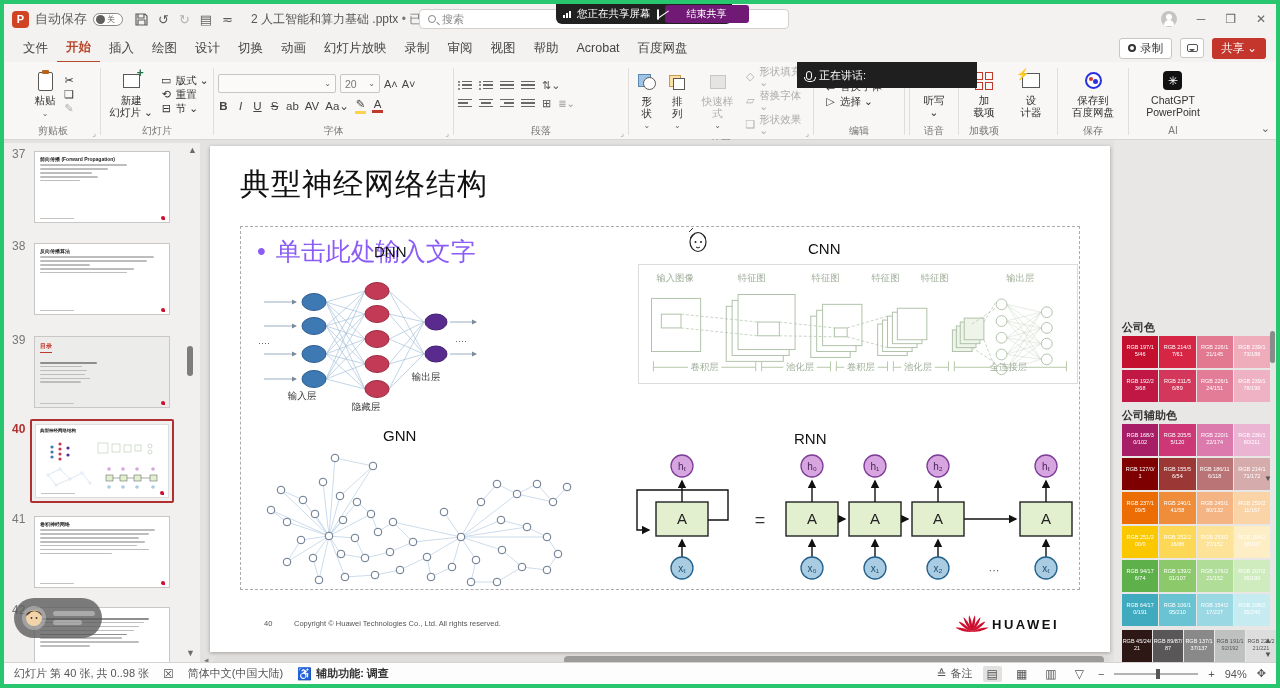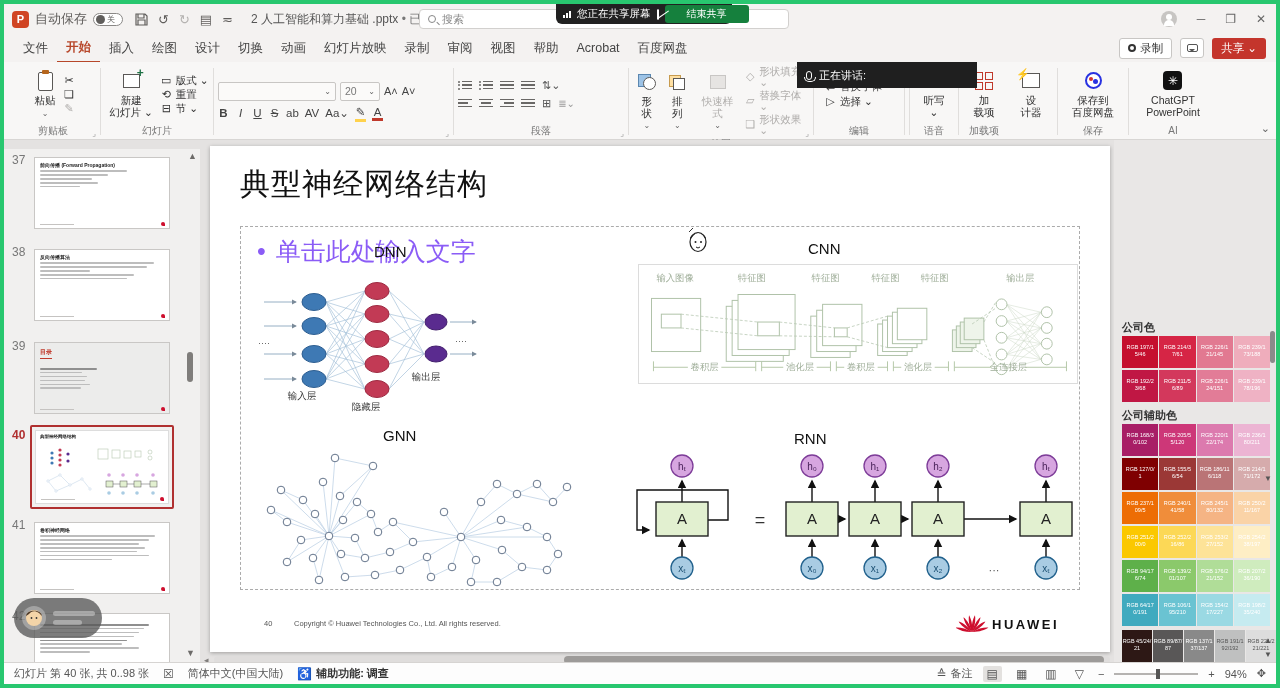--- a/index.html
+++ b/index.html
@@ -28,21 +28,21 @@
   .avatar::after{content:"";position:absolute;left:3px;top:9px;width:10px;height:6px;border-radius:5px 5px 0 0;background:#fff}
 
   
   .share-banner{position:absolute;left:552px;top:0;width:176px;height:20px;background:#212121;border-radius:0 0 6px 6px;display:flex;align-items:center;padding:0 7px;gap:6px;z-index:60}
   .sig{display:flex;align-items:flex-end;gap:1px}
   .sig i{display:block;width:2px;background:#fff}
   .sig i:nth-child(1){height:3px}.sig i:nth-child(2){height:5px}.sig i:nth-child(3){height:7px}
   .share-banner .bt{font-size:10.5px;color:#fff;white-space:nowrap}
   .pen-ic{width:11px;height:11px;border:1px solid #fff;border-radius:2px;position:relative}
   .pen-ic::after{content:"";position:absolute;left:-1px;top:4px;width:13px;height:1.4px;background:#fff;transform:rotate(-35deg)}
-  .end-share{background:#15803d;color:#fff;font-size:10px;border-radius:3px;padding:2px 22px;white-space:nowrap}
+  .end-share{background:#701a75;color:#fff;font-size:10px;border-radius:3px;padding:2px 22px;white-space:nowrap}
 
   
   .tabsrow{position:absolute;left:0;top:30px;right:0;height:28px;background:#f4f2f1;display:flex;align-items:center;padding:0 10px}
   .tab{font-size:12.5px;color:#444;padding:5px 9px;white-space:nowrap}
   .tab.active{color:#b7472a;border-bottom:2.5px solid #b7472a;font-weight:bold}
   .tab-actions{margin-left:auto;display:flex;align-items:center;gap:8px}
   .rec-btn{display:flex;align-items:center;gap:4px;border:1px solid #c8c6c4;background:#fff;border-radius:3px;padding:2px 8px;font-size:11.5px;color:#333}
   .rec-dot{width:8px;height:8px;border-radius:50%;border:2px solid #333}
   .cmt-btn{width:24px;height:20px;border:1px solid #c8c6c4;background:#fff;border-radius:3px;display:flex;align-items:center;justify-content:center}
   .cmt-ic{width:11px;height:8px;border:1.4px solid #555;border-radius:2px;position:relative}
@@ -102,21 +102,21 @@
   .ribbon-chev{position:absolute;right:6px;bottom:4px;font-size:11px;color:#666}
 
   
   .speaking{position:absolute;left:793px;top:58px;width:180px;height:26px;background:#1f1f1f;z-index:55;display:flex;align-items:center;gap:7px;padding:0 9px}
   .sp-mic{width:6px;height:9px;border:1.3px solid #fff;border-radius:3px;position:relative}
   .sp-mic::after{content:"";position:absolute;left:-3px;bottom:-3px;width:10px;height:4px;border:1.3px solid #fff;border-top:none;border-radius:0 0 5px 5px}
   .speaking span{color:#fff;font-size:11px}
 
   
   .main{position:absolute;left:0;top:136px;right:0;bottom:22px;background:#e4e2e1}
-  .thumbs{position:absolute;left:0;top:9px;width:196px;bottom:0;background:#f1f0ef;overflow:hidden}
+  .thumbs{position:absolute;left:0;top:3px;width:196px;bottom:0;background:#f1f0ef;overflow:hidden}
   .tnum{position:absolute;left:8px;width:22px;font-size:12px;color:#777;text-align:left}
   .tnum.sel{color:#b03030;font-weight:bold}
   .thumb{position:absolute;left:30px;width:136px;height:72px;background:#fff;border:1px solid #c9c7c5;overflow:hidden;padding:4px 5px}
   .thumb.sel-outer{left:26px;width:144px;height:84px;border:2px solid #b03030;border-radius:2px;background:transparent;padding:3px}
   .thumb .mini-title{font-size:5px;font-weight:bold;color:#222;margin-bottom:2px;white-space:nowrap;overflow:hidden}
   .thumb .mini-title.red{color:#c0392b;font-size:6px;border-bottom:0.5px solid #c0392b;display:inline-block;padding-bottom:1px}
   .tline{height:1.6px;background:#bdbdbd;margin:2.3px 0;border-radius:1px}
   .tline.d{background:#8f8f8f}
   .thumb .foot{position:absolute;left:5px;bottom:3px;width:34px;height:0.8px;background:#c5c3c1}
   .thumb .hlogo{position:absolute;right:4px;bottom:2.5px;width:4px;height:4px;background:#ce0e2d;border-radius:50% 50% 0 50%}
@@ -314,20 +314,21 @@
           <span class="f" style="font-style:italic">I</span>
           <span class="f" style="text-decoration:underline">U</span>
           <span class="f" style="text-decoration:line-through">S</span>
           <span class="f">ab</span>
           <span class="f">AV</span>
           <span class="f">Aa⌄</span>
           <span class="f" style="border-bottom:3px solid #ffd24c">✎</span>
           <span class="f" style="border-bottom:3px solid #c0392b">A</span>
         </div>
       </div>
+      <div class="rlabel">字体</div>
       <span class="dlg">⌟</span>
     </div>
     <div class="rsep"></div>
     <div class="rgroup" style="width:170px">
       <div class="rbody" style="flex-direction:column;gap:5px;align-items:stretch">
         <div class="pararow">
           <span class="bars lst">
               <i></i>
               <i></i>
               <i></i>

